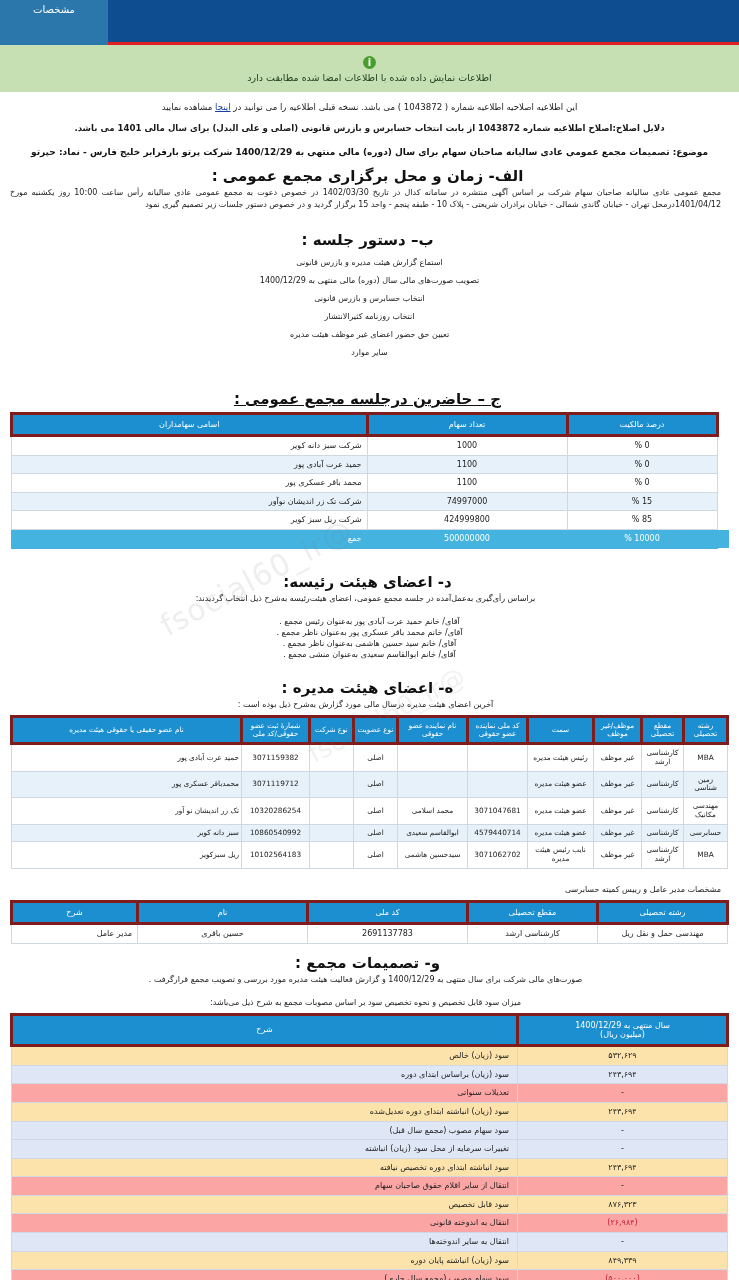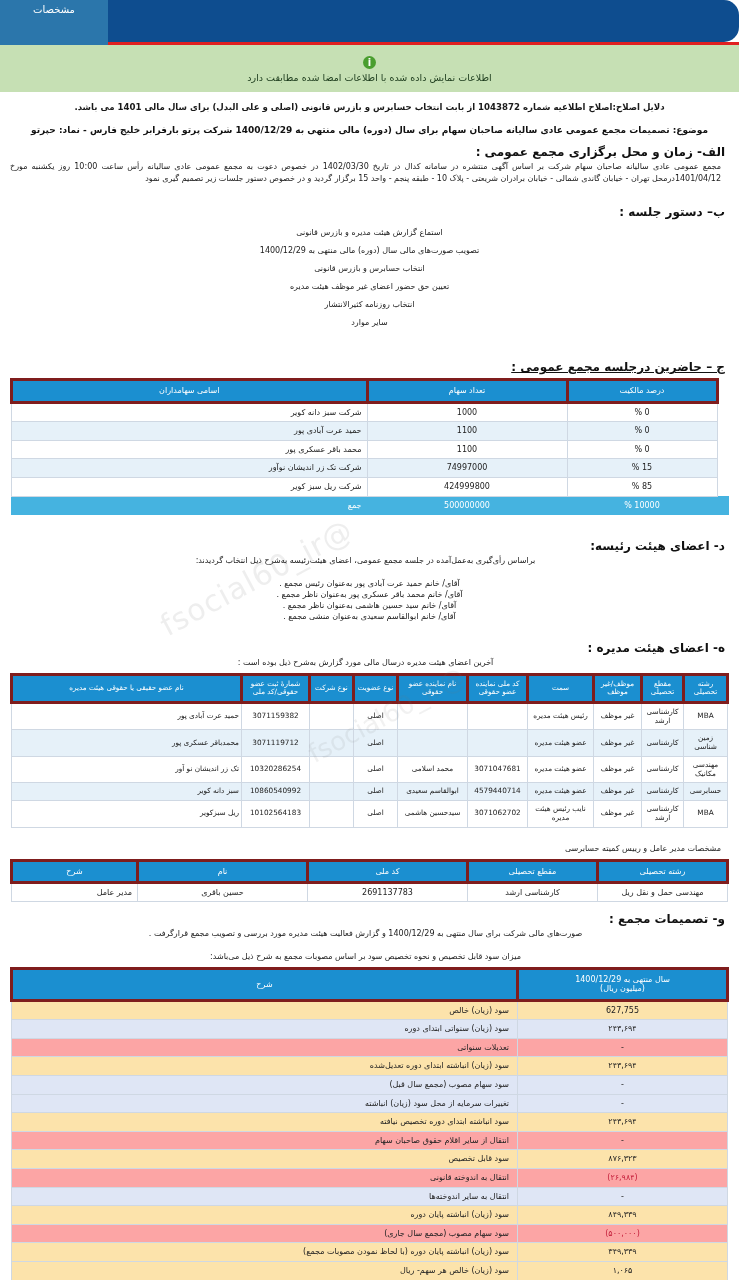--- a/index.html
+++ b/index.html
@@ -15,21 +15,20 @@
     direction: rtl;
   }
 
   
   .topbar {
     height: 42px; width: 100%;
     background: #0e4d8f;
     position: relative;
     display: flex; flex-direction: row-reverse;
     align-items: stretch;
-    border-radius: 15px;
   }
   .tab {
     width: 108px;
     background: #2b76ab;
     color: #ffffff;
     font-size: 10px;
     display: flex; align-items: flex-start; justify-content: center;
     padding-top: 4px;
     cursor: pointer;
   }
@@ -66,22 +65,22 @@
     margin: 9px 0;
   }
   .line a { color: #1a3fa0; text-decoration: underline; }
   .line.bold { font-weight: bold; }
 
   .subject {
     font-size: 9px; font-weight: bold; color: #111;
     text-align: center; margin: 12px 0 10px 0;
   }
   .sec-head {
-    font-size: 12px; font-weight: bold; color: #111;
-    text-align: right; margin: 10px 4px 2px 0;
+    font-size: 15px; font-weight: bold; color: #111;
+    text-align: center; margin: 10px 4px 2px 0;
   }
   .sec-head.underline { text-decoration: underline; }
   .para {
     font-size: 8px; color: #1a1a1a; line-height: 1.5;
     text-align: justify; margin: 1px 8px 2px 0;
   }
   .para.center { text-align: center; }
   .agenda-item {
     font-size: 8px; color: #1a1a1a;
     text-align: center; margin: 9px 0;
@@ -168,36 +167,39 @@
     <div class="blue-seg"></div>
   </div>
 
   <div class="notice">
     <div class="ico">i</div>
     <span class="txt">اطلاعات نمایش داده شده با اطلاعات امضا شده مطابقت دارد</span>
   </div>
 
   <div class="wrap">
 
+    <div class="line">
+      <span>این اطلاعیه اصلاحیه اطلاعیه شماره ( </span><span>1043872</span><span> ) می باشد. نسخه قبلی اطلاعیه را می توانید در </span><a href="#">اینجا</a><span> مشاهده نمایید</span>
+    </div>
     <div class="line bold">دلایل اصلاح:اصلاح اطلاعیه شماره 1043872 از بابت انتخاب حسابرس و بازرس قانونی (اصلی و علی البدل) برای سال مالی 1401 می باشد.</div>
 
     <div class="subject">موضوع: تصمیمات مجمع عمومی عادی سالیانه صاحبان سهام برای سال (دوره) مالی منتهی به 1400/12/29 شرکت پرتو بارفرابر خلیج فارس - نماد: حپرتو</div>
 
     <div class="sec-head">الف- زمان و محل برگزاری مجمع عمومی :</div>
     <div class="para">مجمع عمومی عادی سالیانه صاحبان سهام شرکت بر اساس آگهی منتشره در سامانه کدال در تاریخ 1402/03/30 در خصوص دعوت به مجمع عمومی عادی سالیانه رأس ساعت 10:00 روز یکشنبه مورخ 1401/04/12درمحل تهران - خیابان گاندی شمالی - خیابان برادران شریعتی - پلاک 10 - طبقه پنجم - واحد 15  برگزار گردید و در خصوص دستور جلسات زیر تصمیم گیری نمود</div>
 
     <div class="sp8"></div>
 
     <div class="sec-head">ب– دستور جلسه :</div>
     <div id="agenda-list">
         <div class="agenda-item">استماع گزارش هیئت مدیره و بازرس قانونی</div>
         <div class="agenda-item">تصویب صورت‌های مالی سال (دوره) مالی منتهی به 1400/12/29</div>
         <div class="agenda-item">انتخاب حسابرس و بازرس قانونی</div>
+        <div class="agenda-item">انتخاب روزنامه کثیرالانتشار</div>
         <div class="agenda-item">تعیین حق حضور اعضای غیر موظف هیئت مدیره</div>
-        <div class="agenda-item">انتخاب روزنامه کثیرالانتشار</div>
         <div class="agenda-item">سایر موارد</div>
       </div>
 
     <div class="sp14"></div>
 
     <div class="sec-head underline">ج – حاضرین درجلسه مجمع عمومی :</div>
     <table class="tbl">
       <thead>
         <tr>
           <th class="blankcol"></th>
@@ -376,26 +378,26 @@
         <tr>
           <th class="val" style="width:210px">
             <div>سال منتهی به 1400/12/29</div>
             <div>(میلیون ریال)</div>
           </th>
           <th>شرح</th>
         </tr>
       </thead>
       <tbody id="profit-body">
           <tr class="odd">
-            <td class="val">627,755</td>
+            <td class="val">۵۳۲,۶۲۹</td>
             <td class="lbl">سود (زیان) خالص</td>
           </tr>
           <tr class="even">
             <td class="val">۲۴۳,۶۹۴</td>
-            <td class="lbl">سود (زیان) سنواتی ابتدای دوره</td>
+            <td class="lbl">سود (زیان) براساس ابتدای دوره</td>
           </tr>
           <tr class="plainwhite">
             <td class="val">-</td>
             <td class="lbl">تعدیلات سنواتی</td>
           </tr>
           <tr class="odd">
             <td class="val">۲۴۳,۶۹۴</td>
             <td class="lbl">سود (زیان) انباشته ابتدای دوره تعدیل‌شده</td>
           </tr>
           <tr class="even">

